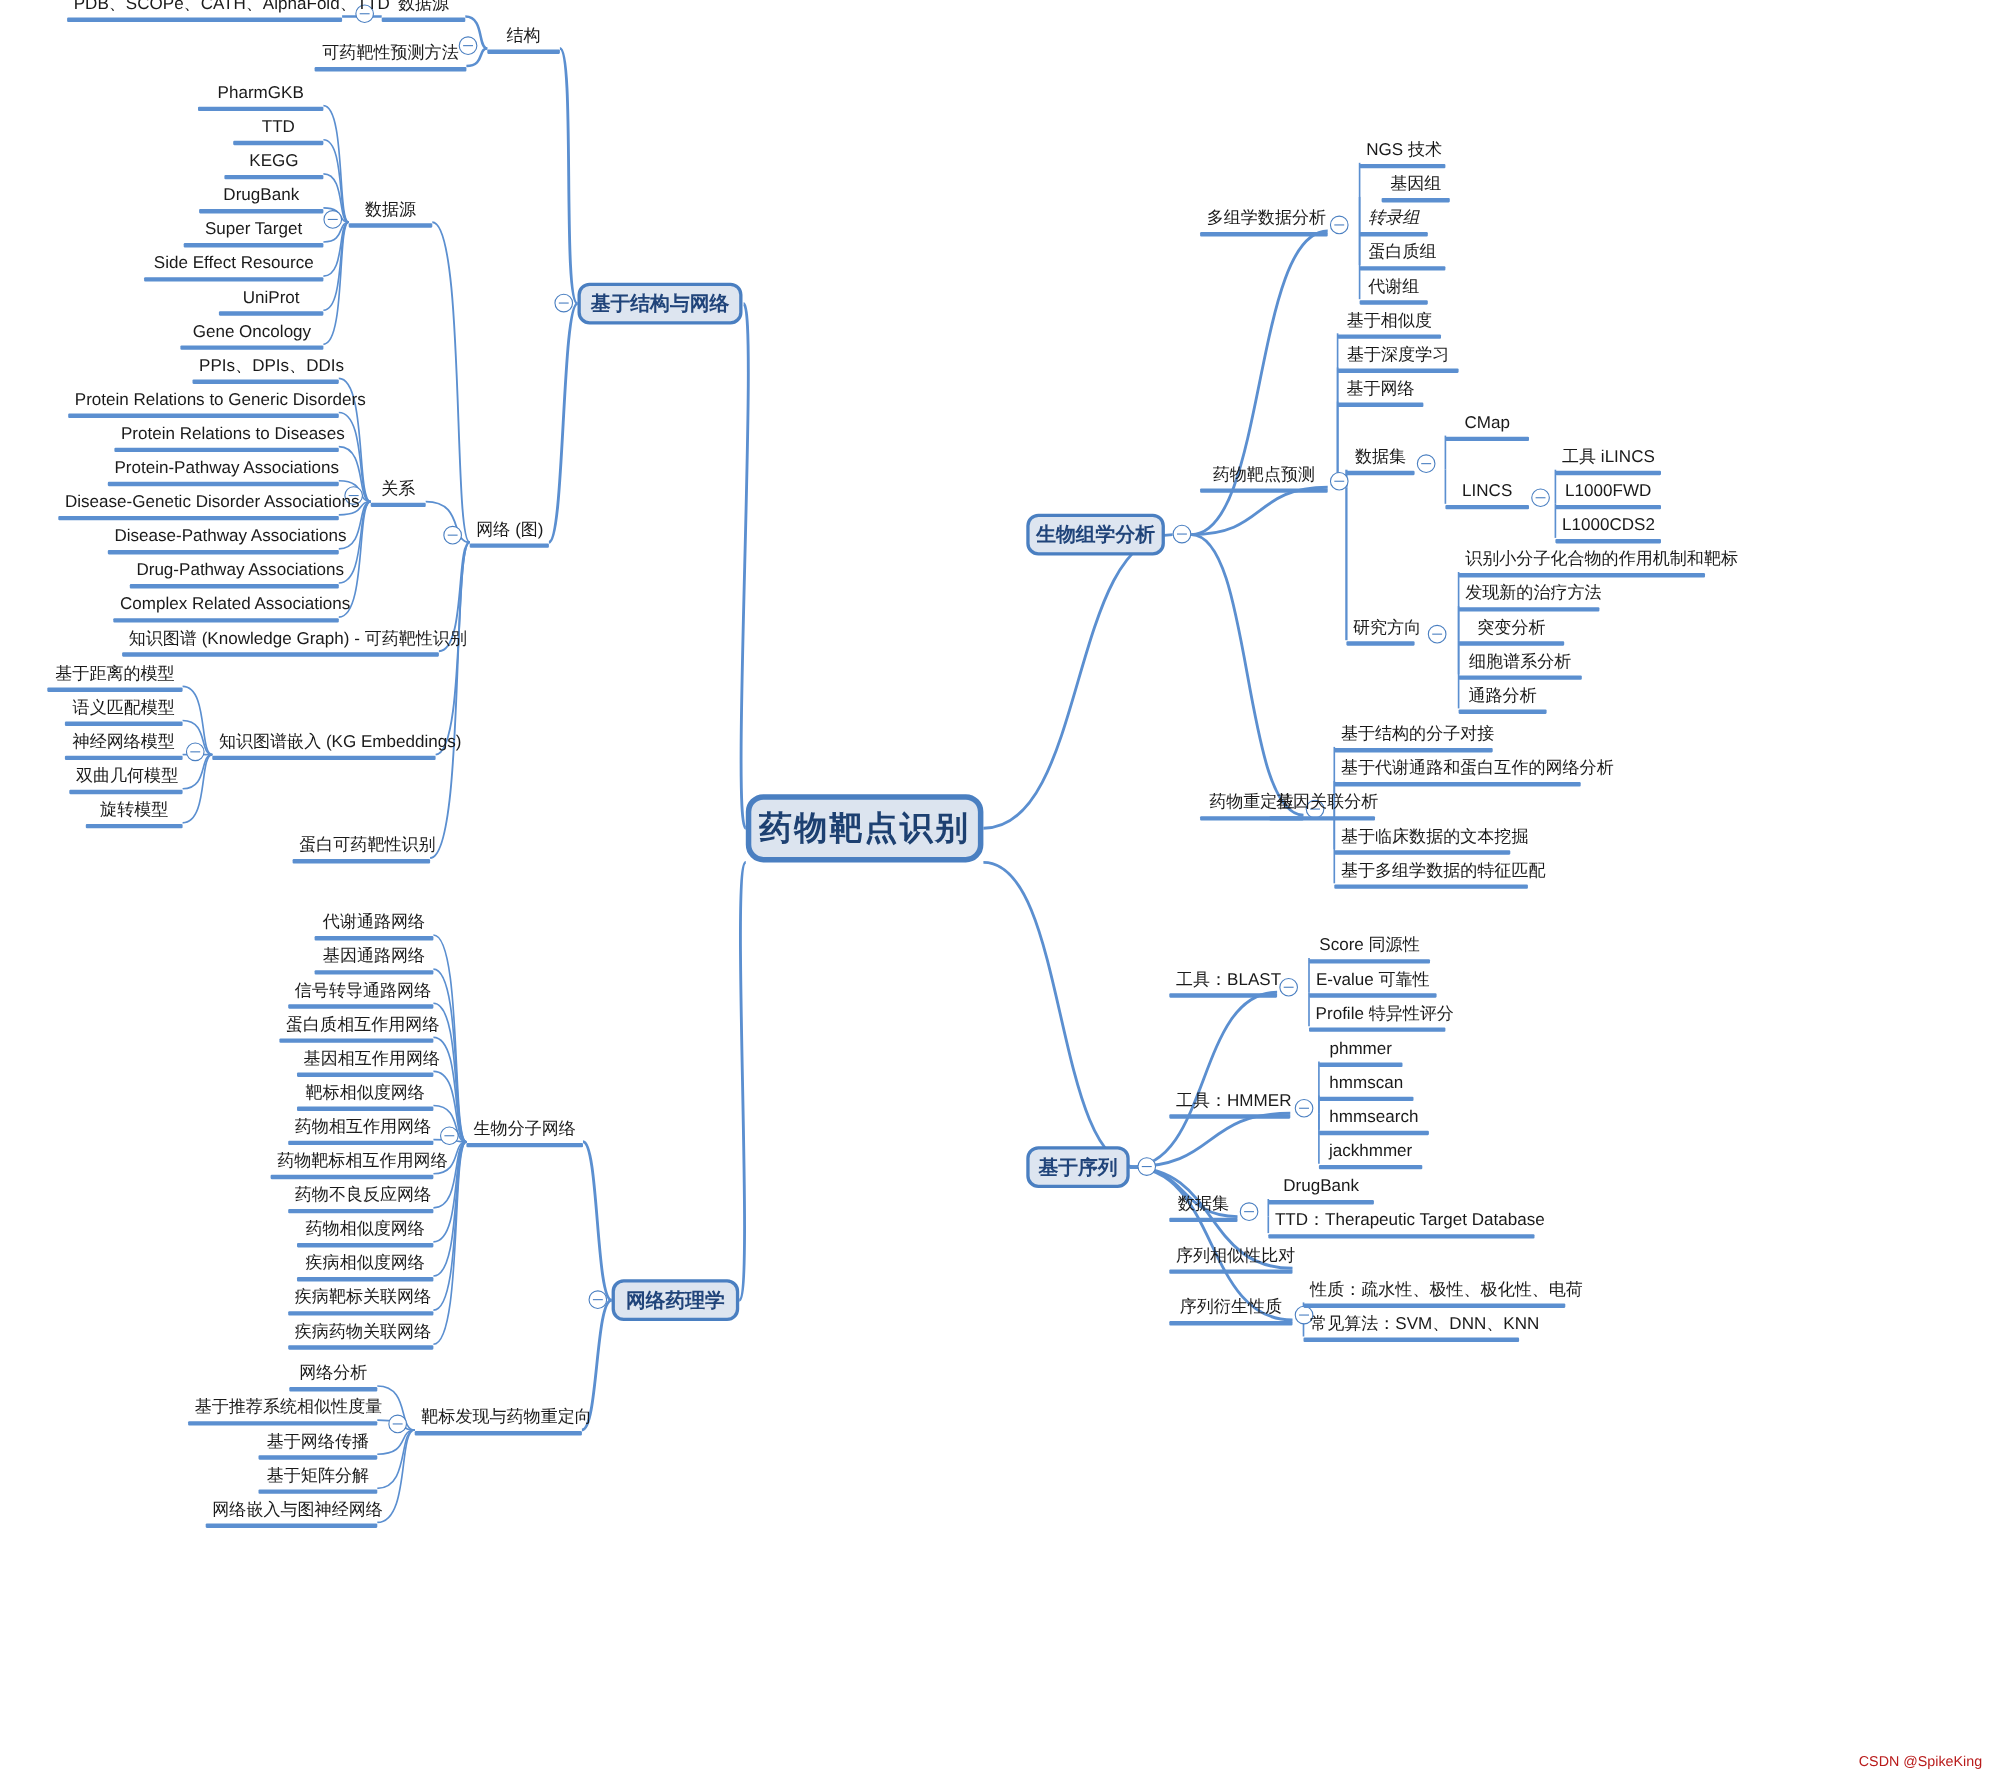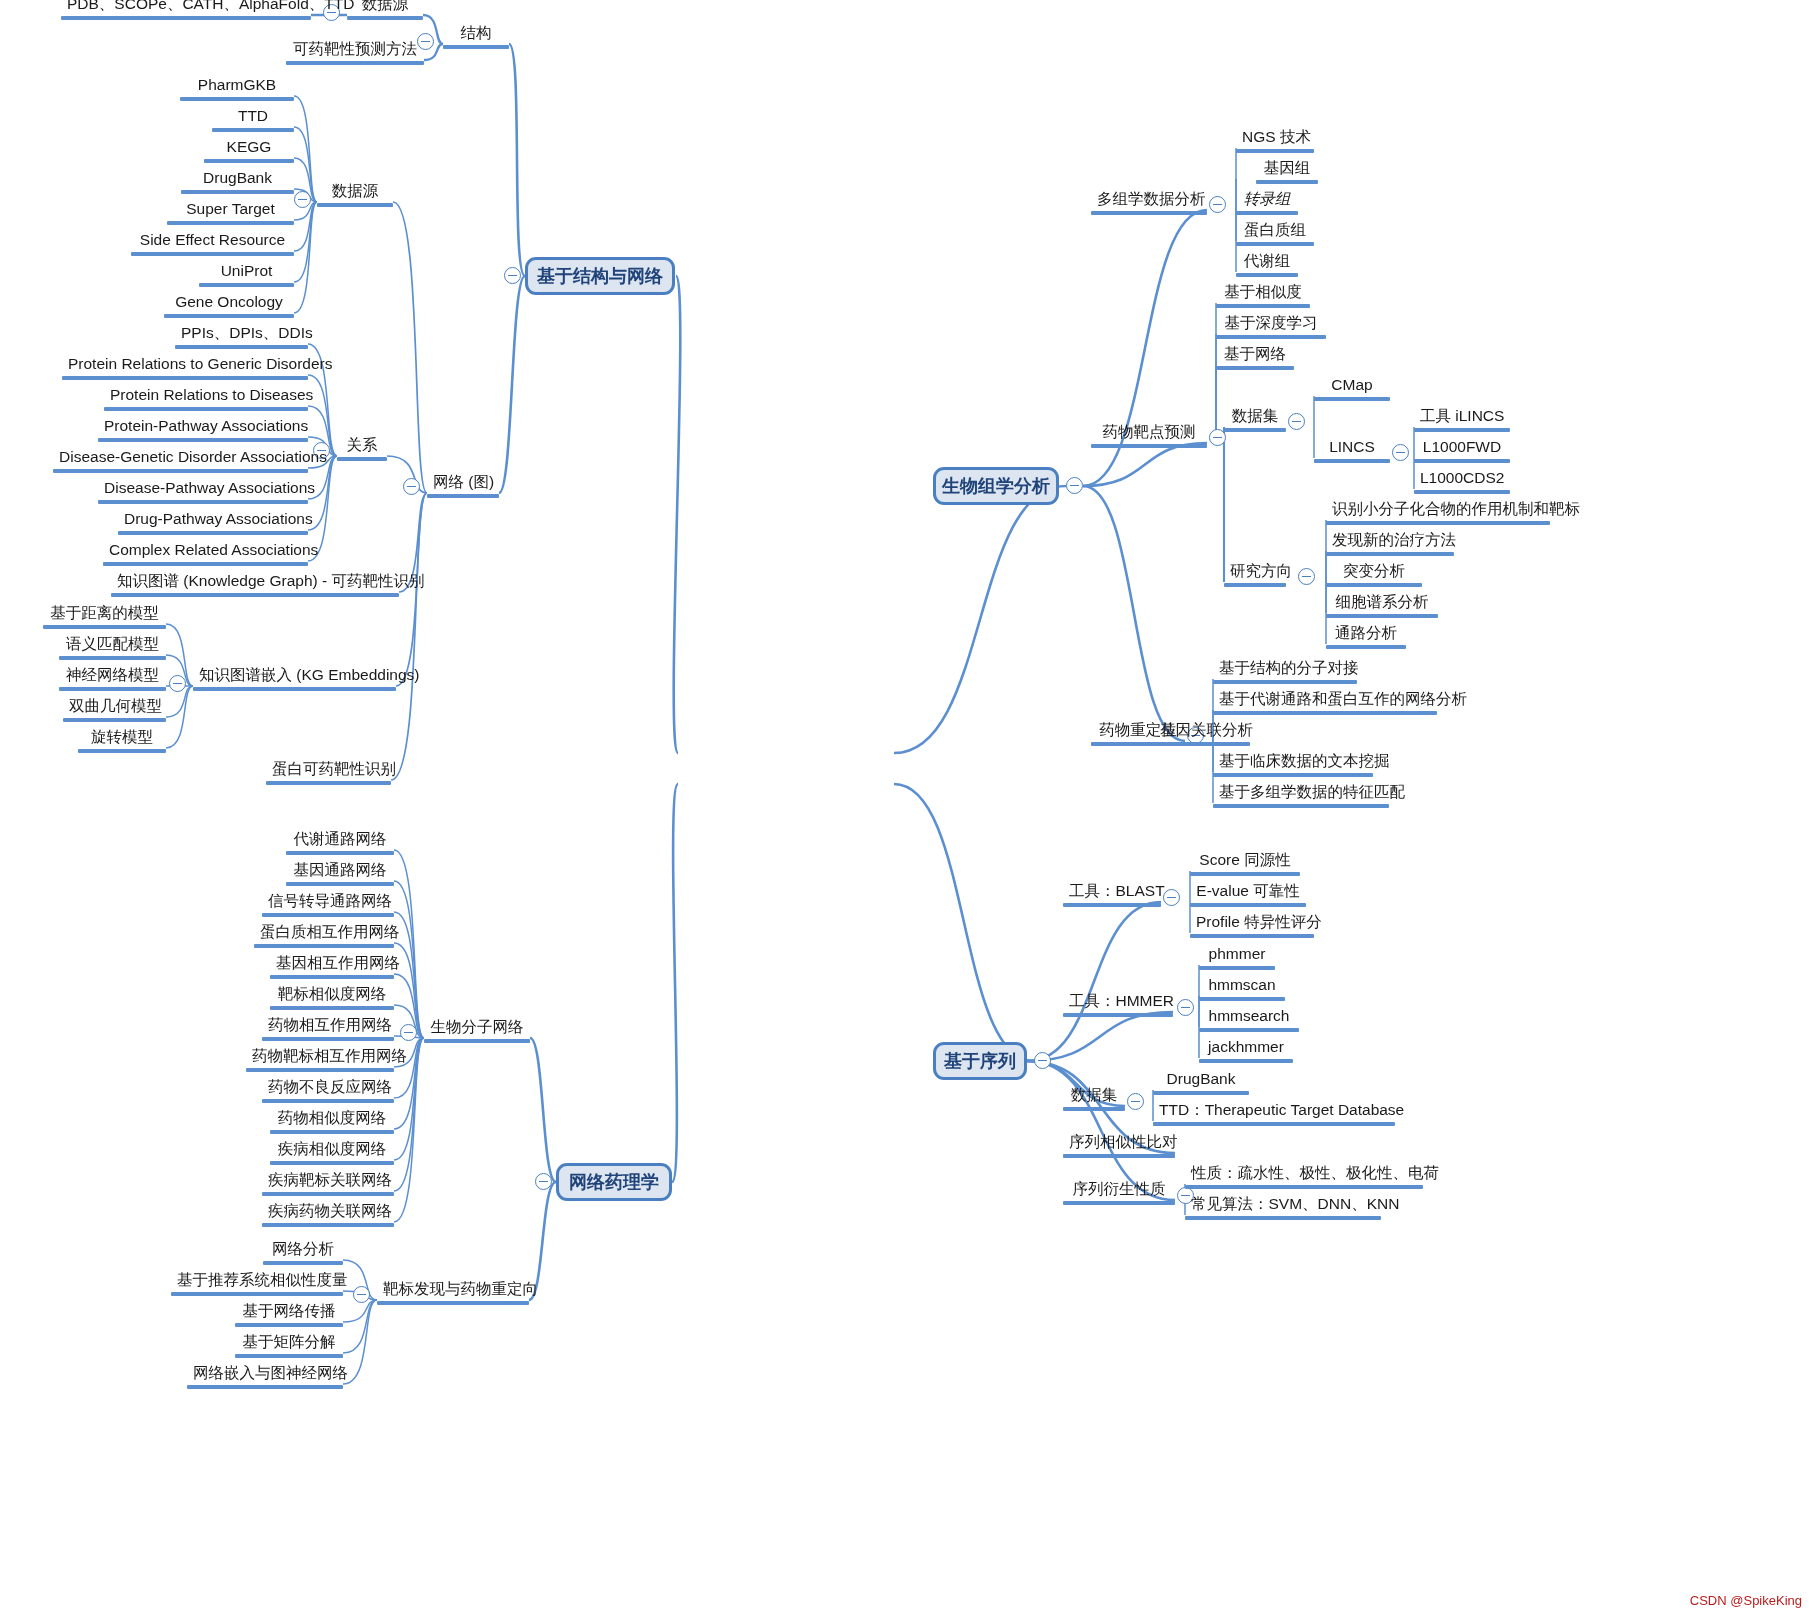--- a/index.html
+++ b/index.html
@@ -143,20 +143,23 @@
       <path d="M424,1038 C410.5,1038 420.4,1160 394,1160" fill="none" stroke="#5b8fd0" stroke-width="1.5"></path>
       <path d="M424,1038 C410.5,1038 420.4,1191 394,1191" fill="none" stroke="#5b8fd0" stroke-width="1.5"></path>
       <path d="M424,1038 C410.5,1038 420.4,1222 394,1222" fill="none" stroke="#5b8fd0" stroke-width="1.5"></path>
       <path d="M377,1300 C361.7,1300 372.92,1260 343,1260" fill="none" stroke="#5b8fd0" stroke-width="1.5"></path>
       <path d="M377,1300 C361.7,1300 372.92,1291 343,1291" fill="none" stroke="#5b8fd0" stroke-width="1.5"></path>
       <path d="M377,1300 C361.7,1300 372.92,1322 343,1322" fill="none" stroke="#5b8fd0" stroke-width="1.5"></path>
       <path d="M377,1300 C361.7,1300 372.92,1353 343,1353" fill="none" stroke="#5b8fd0" stroke-width="1.5"></path>
       <path d="M377,1300 C361.7,1300 372.92,1384 343,1384" fill="none" stroke="#5b8fd0" stroke-width="1.5"></path>
     </svg>
 
+  <div class="root" style="left:678px;top:722px;width:216px;height:62px;">
+    <span>药物靶点识别</span>
+  </div>
 
   <div class="box lvl1" style="left:525px;top:257px;width:150px;height:38px;">
     <span>基于结构与网络</span>
   </div>
   <div class="tog" style="left:504px;top:267px;"></div>
 
   <div class="box lvl1" style="left:933px;top:467px;width:126px;height:38px;">
     <span>生物组学分析</span>
   </div>
   <div class="tog" style="left:1066px;top:477px;"></div>

